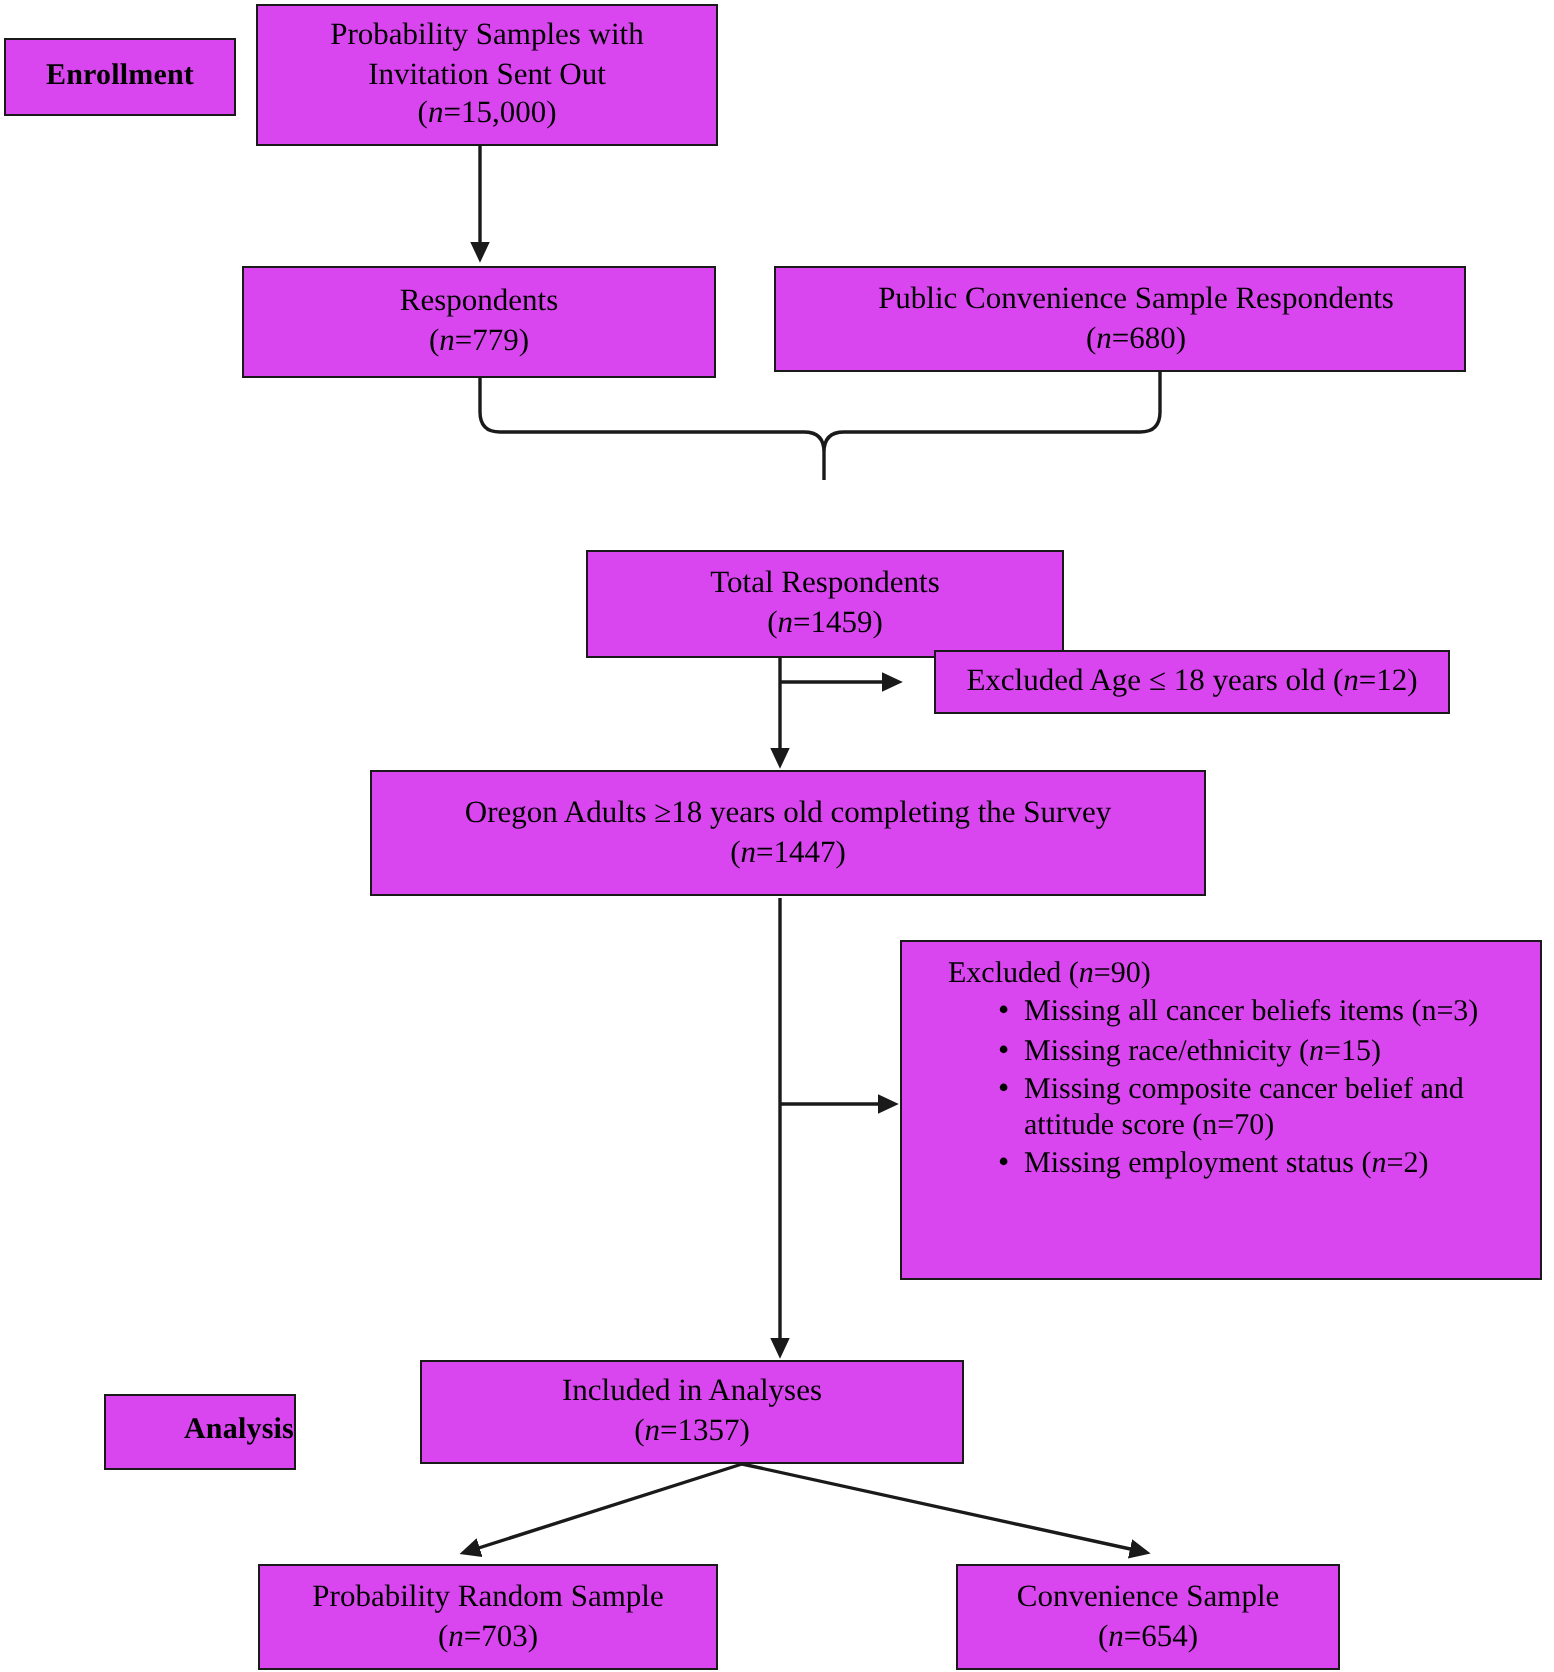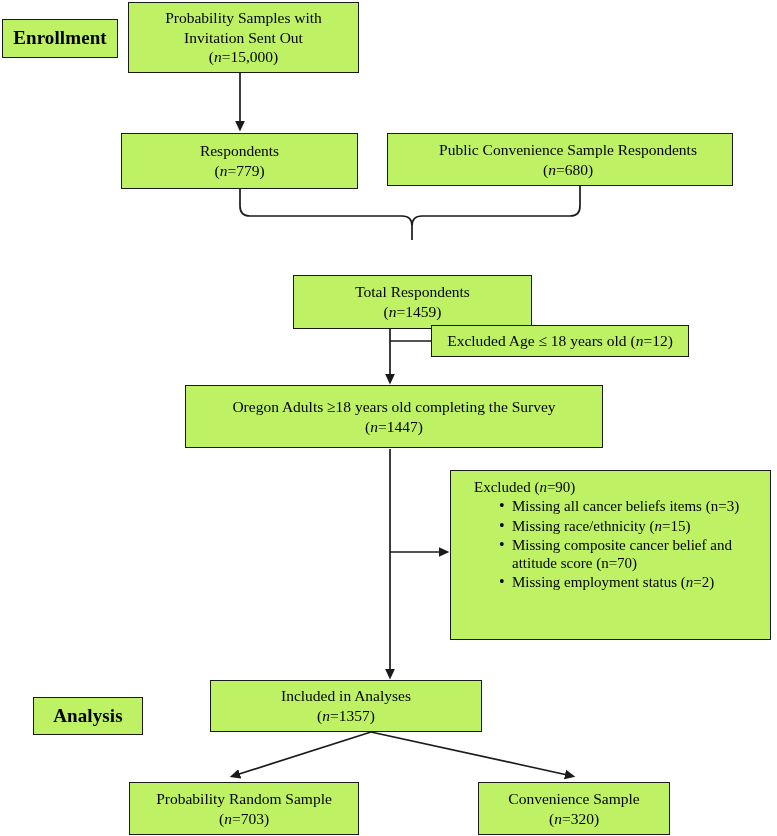--- a/index.html
+++ b/index.html
@@ -20,38 +20,38 @@
     position: absolute;
     left: 0;
     top: 0;
     width: 777px;
     height: 836px;
   }
   .node {
     position: absolute;
     box-sizing: border-box;
     border: 1.6px solid #1a1a1a;
-    background: #bef264;
+    background: #d946ef;
     display: flex;
     flex-direction: column;
     align-items: center;
     justify-content: center;
     text-align: center;
     font-size: 15.5px;
     line-height: 1.28;
     color: #000000;
     z-index: 2;
   }
   .node .ln {
     display: block;
     white-space: nowrap;
   }
   .stage-label {
     font-weight: bold;
-    font-size: 19px;
+    font-size: 15px;
     letter-spacing: .1px;
   }
   .excl-box {
     align-items: flex-start;
     justify-content: flex-start;
     text-align: left;
     padding: 7px 6px 6px 23px;
     font-size: 15px;
     line-height: 1.22;
   }
@@ -105,21 +105,21 @@
 
       <line x1="371" y1="732" x2="233" y2="776" marker-end="url(#ah)"></line>
       <line x1="371" y1="732" x2="572" y2="776" marker-end="url(#ah)"></line>
     </g>
   </svg>
 
   <div class="node stage-label" style="left:2px; top:19px; width:116px; height:39px;">
     <span class="ln">Enrollment</span>
   </div>
 
-  <div class="node stage-label" style="left:33px; top:697px; width:110px; height:38px;">
+  <div class="node stage-label" style="left:52px; top:697px; width:96px; height:38px;align-items:flex-end;">
     <span class="ln">Analysis</span>
   </div>
 
   <div class="node" style="left:128px; top:2px; width:231px; height:71px;">
     <span class="ln">Probability Samples with</span>
     <span class="ln">Invitation Sent Out</span>
     <span class="ln">(<i class="v">n</i>=<span>15,000</span>)</span>
   </div>
 
   <div class="node" style="left:121px; top:133px; width:237px; height:56px;font-family:Liberation Serif, serif;">
@@ -130,21 +130,21 @@
   <div class="node" style="left:387px; top:133px; width:346px; height:53px;padding-left:16px;">
     <span class="ln">Public Convenience Sample Respondents</span>
     <span class="ln">(<i class="v">n</i>=<span>680</span>)</span>
   </div>
 
   <div class="node" style="left:293px; top:243px; width:239px; height:54px;margin-top:32px;">
     <span class="ln">Total Respondents</span>
     <span class="ln">(<i class="v">n</i>=<span>1459</span>)</span>
   </div>
 
-  <div class="node" style="left:431px; top:325px; width:258px; height:32px;font-family:Liberation Serif, serif;">
+  <div class="node" style="left:467px; top:325px; width:258px; height:32px;font-family:Liberation Serif, serif;">
     <span class="ln"><span>Excluded Age ≤ 18 years old (</span><i class="v">n</i>=<span>12</span>)</span>
   </div>
 
   <div class="node" style="left:185px; top:385px; width:418px; height:63px;">
     <span class="ln">Oregon Adults ≥18 years old completing the Survey</span>
     <span class="ln">(<i class="v">n</i>=<span>1447</span>)</span>
   </div>
 
   <div class="node excl-box" style="left:450px; top:470px; width:321px; height:170px;">
     <span class="excl-head"><span>Excluded (</span><i class="v">n</i><span>=90)</span></span>
@@ -161,16 +161,16 @@
     <span class="ln">(<i class="v">n</i>=<span>1357</span>)</span>
   </div>
 
   <div class="node" style="left:129px; top:782px; width:230px; height:53px;">
     <span class="ln">Probability Random Sample</span>
     <span class="ln">(<i class="v">n</i>=<span>703</span>)</span>
   </div>
 
   <div class="node" style="left:478px; top:782px; width:192px; height:53px;">
     <span class="ln">Convenience Sample</span>
-    <span class="ln">(<i class="v">n</i>=<span>320</span>)</span>
+    <span class="ln">(<i class="v">n</i>=<span>654</span>)</span>
   </div>
 
 </div>
 
 </body></html>

